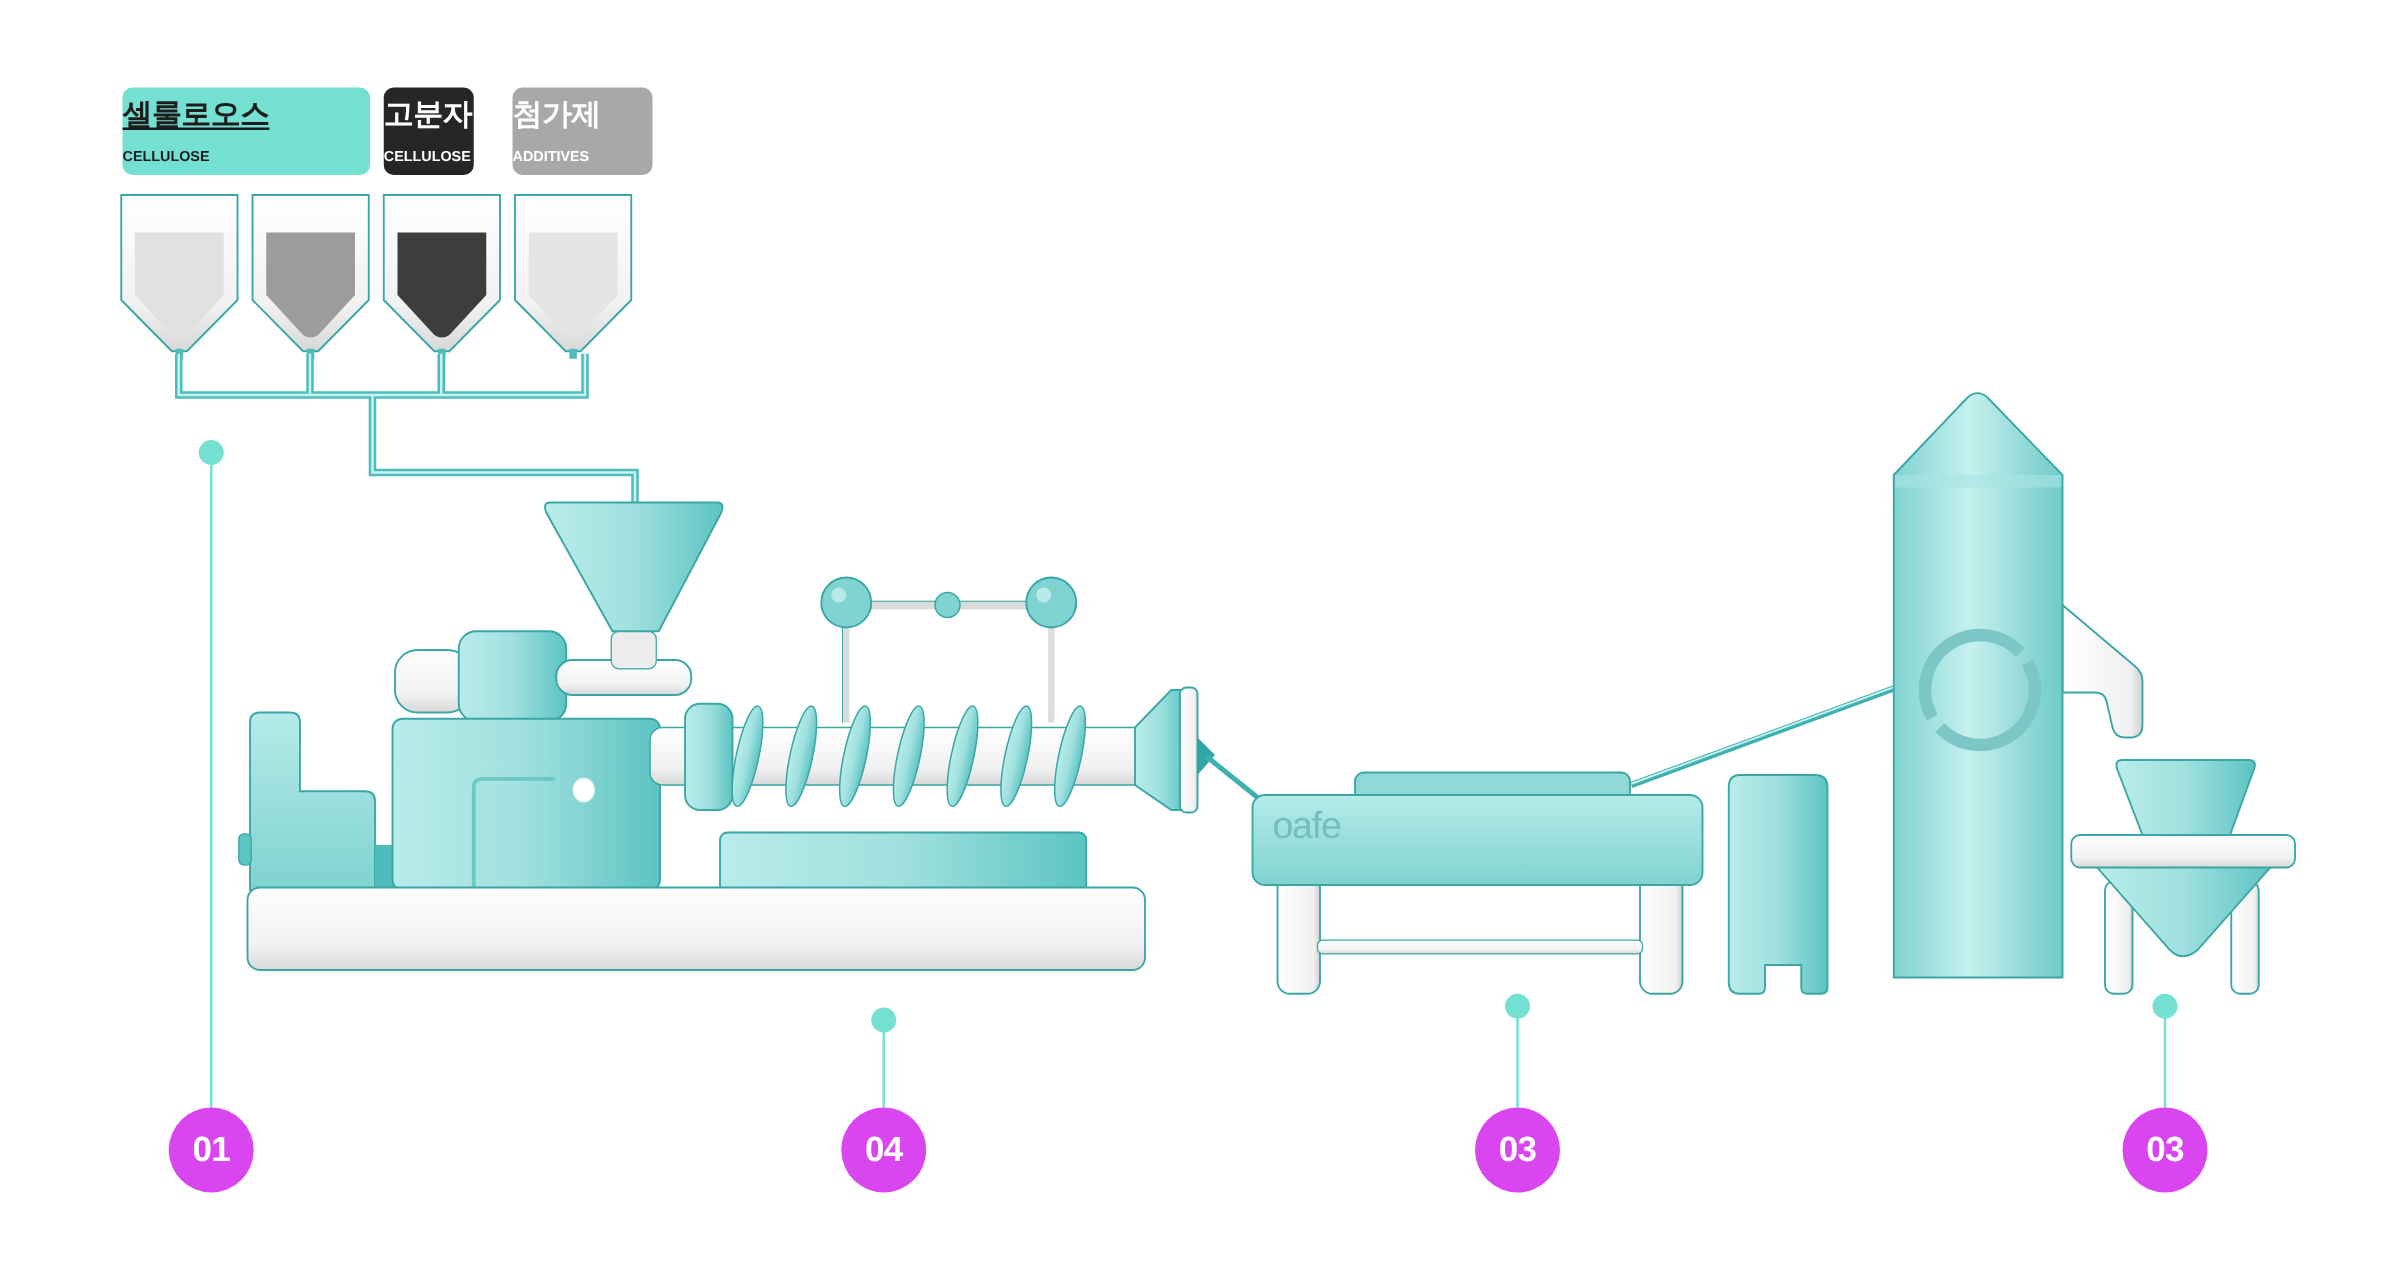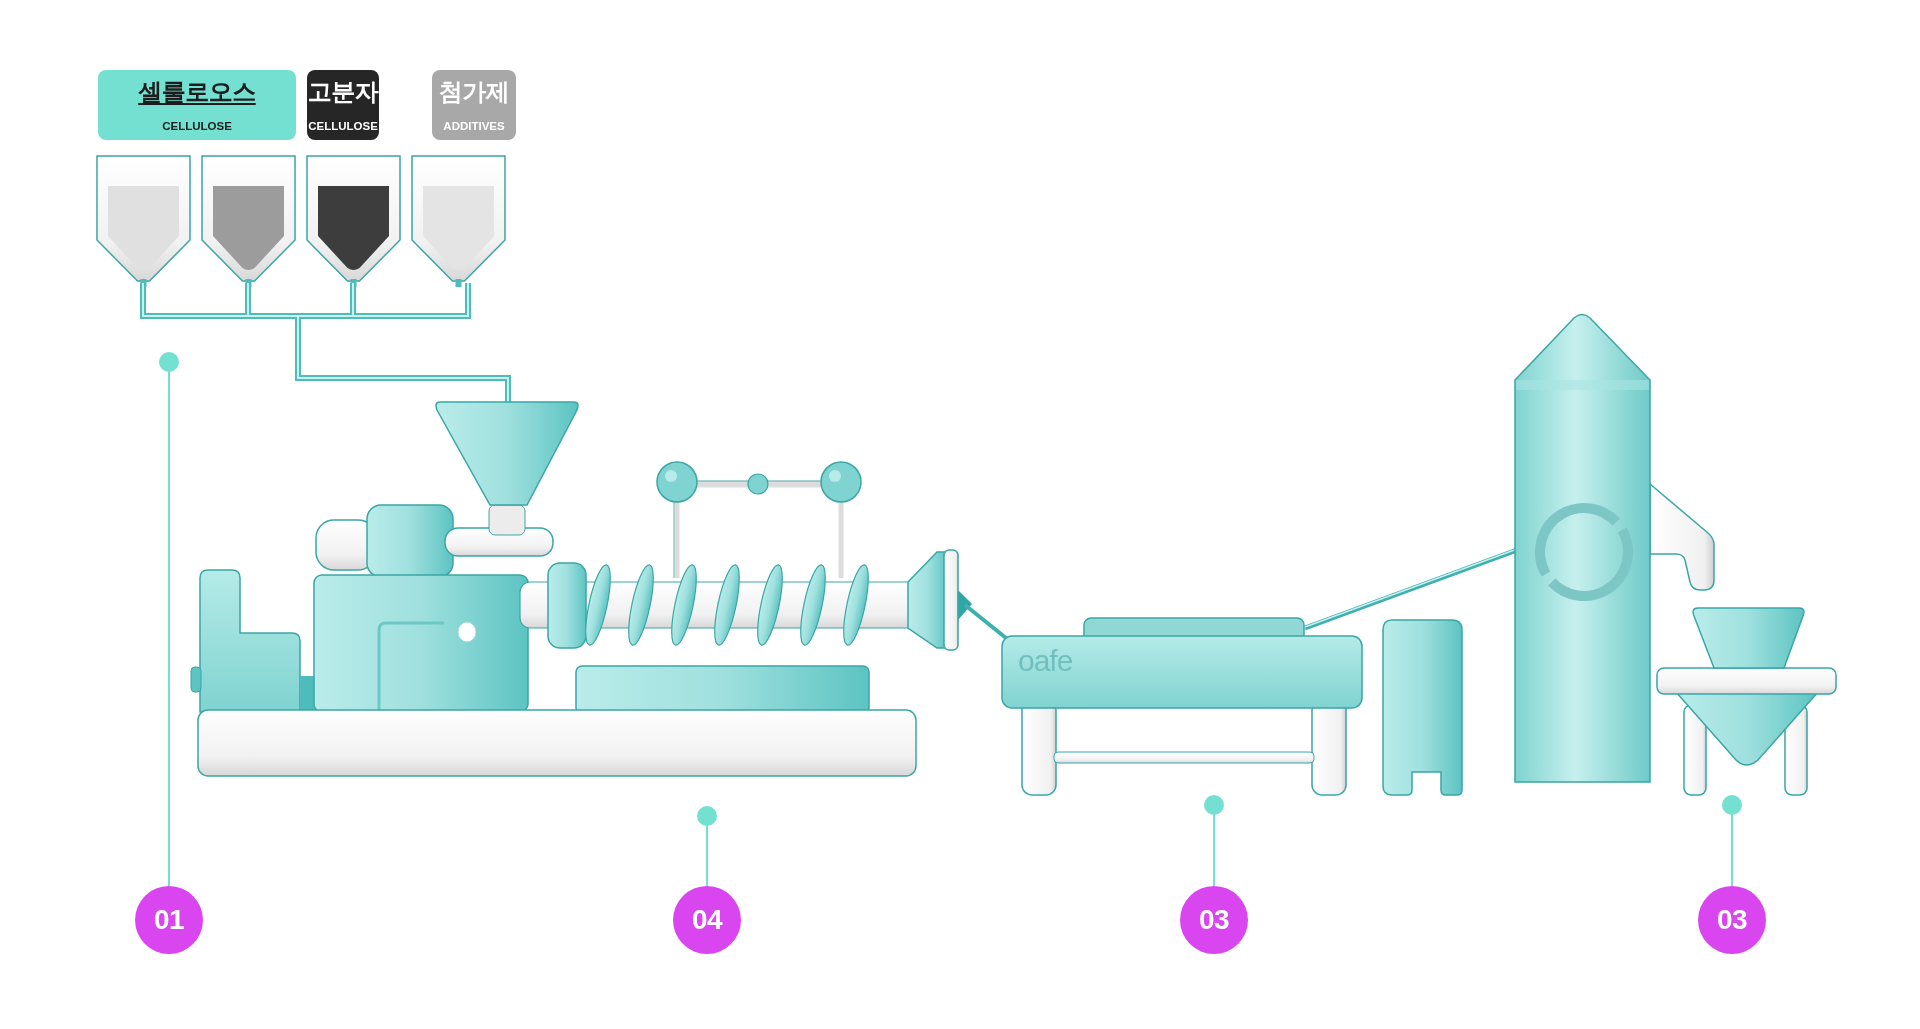--- a/index.html
+++ b/index.html
@@ -1,27 +1,27 @@
 <!DOCTYPE html>
 <html><head>
 <meta charset="utf-8">
 <style>
   html, body { margin: 0; padding: 0; background: #ffffff; }
   body { width: 1920px; height: 1029px; position: relative; overflow: hidden;
          font-family: "Liberation Sans", sans-serif; }
   #stage { position: absolute; left: 0; top: 0; width: 1920px; height: 1029px; }
 
   .tag { position: absolute; top: 70px; height: 70px; border-radius: 8px;
-         display: flex; flex-direction: column; align-items: center; justify-content: center; }
+         display: flex; flex-direction: column; align-items: flex-start; justify-content: center; }
   .tag .ko { font-size: 24px; font-weight: 700; line-height: 28px; letter-spacing: -0.5px; }
   .tag .en { font-size: 11.5px; font-weight: 700; margin-top: 14px; letter-spacing: 0; }
   .tag-cellulose { left: 98px; width: 198px; background: #74e0d2; color: #1d1d1d; }
   .tag-cellulose .ko { text-decoration: underline; text-underline-offset: 3px; text-decoration-thickness: 2px; }
   .tag-polymers { left: 307px; width: 72px; background: #262626; color: #ffffff; }
-  .tag-additives { left: 432px; width: 84px; background: #a8a8a8; color: #ffffff; }
+  .tag-additives { left: 410px; width: 112px; background: #a8a8a8; color: #ffffff; }
 
   .step { position: absolute; width: 68px; height: 68px; border-radius: 50%;
           background: #d946ef; color: #ffffff; font-weight: 700; font-size: 28px;
           display: flex; align-items: center; justify-content: center; top: 886px; letter-spacing: -0.5px; }
   .brand { position: absolute; left: 1018px; top: 644px; font-size: 30px; color: #72bfbf;
            letter-spacing: -1px; font-family: "Liberation Sans", sans-serif; }
 </style>
 </head>
 <body>
 

